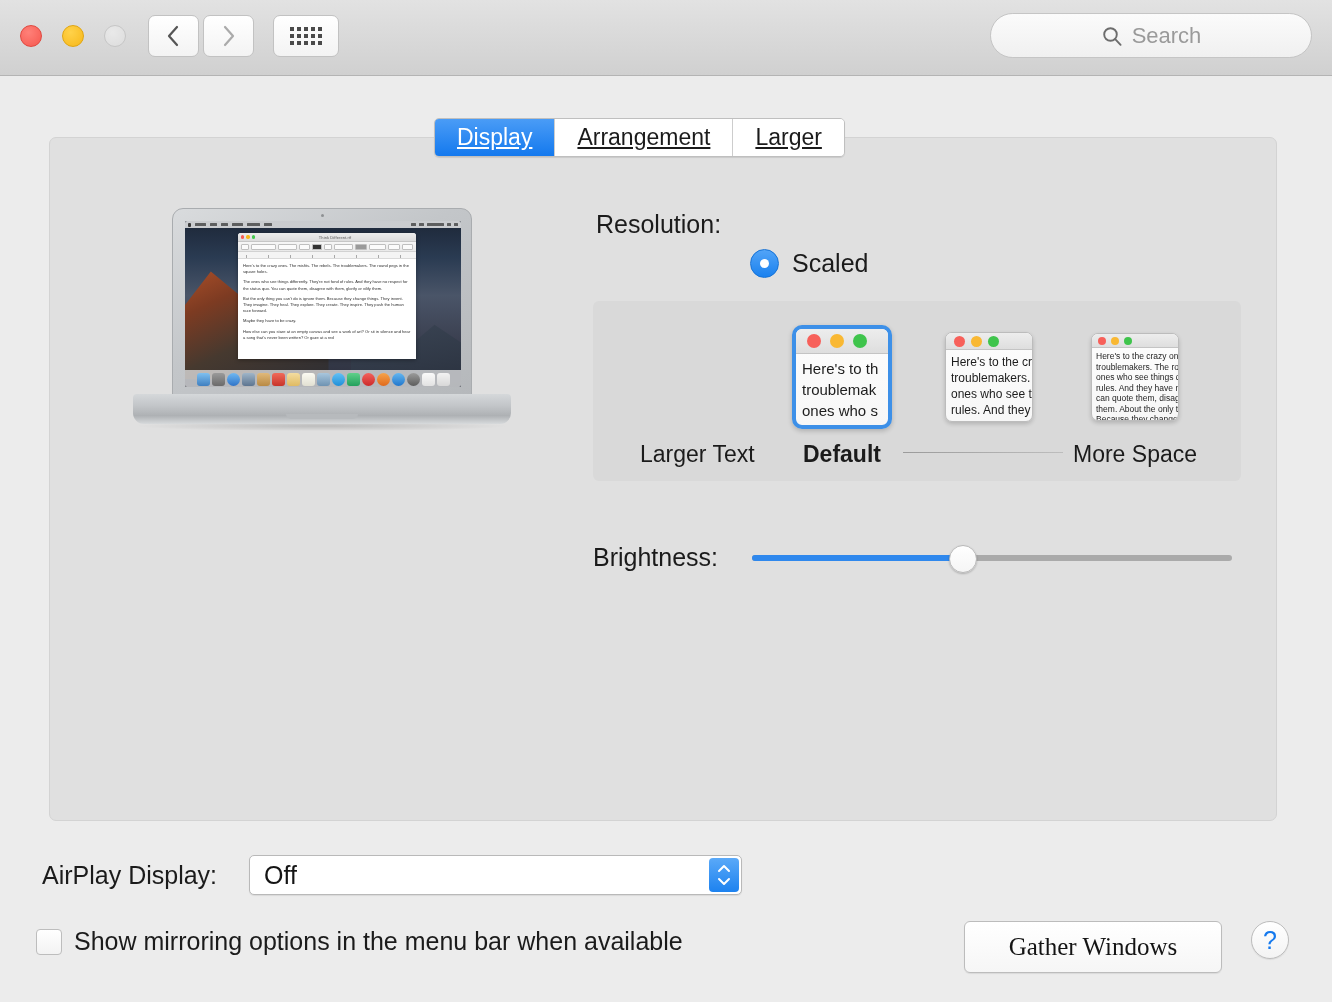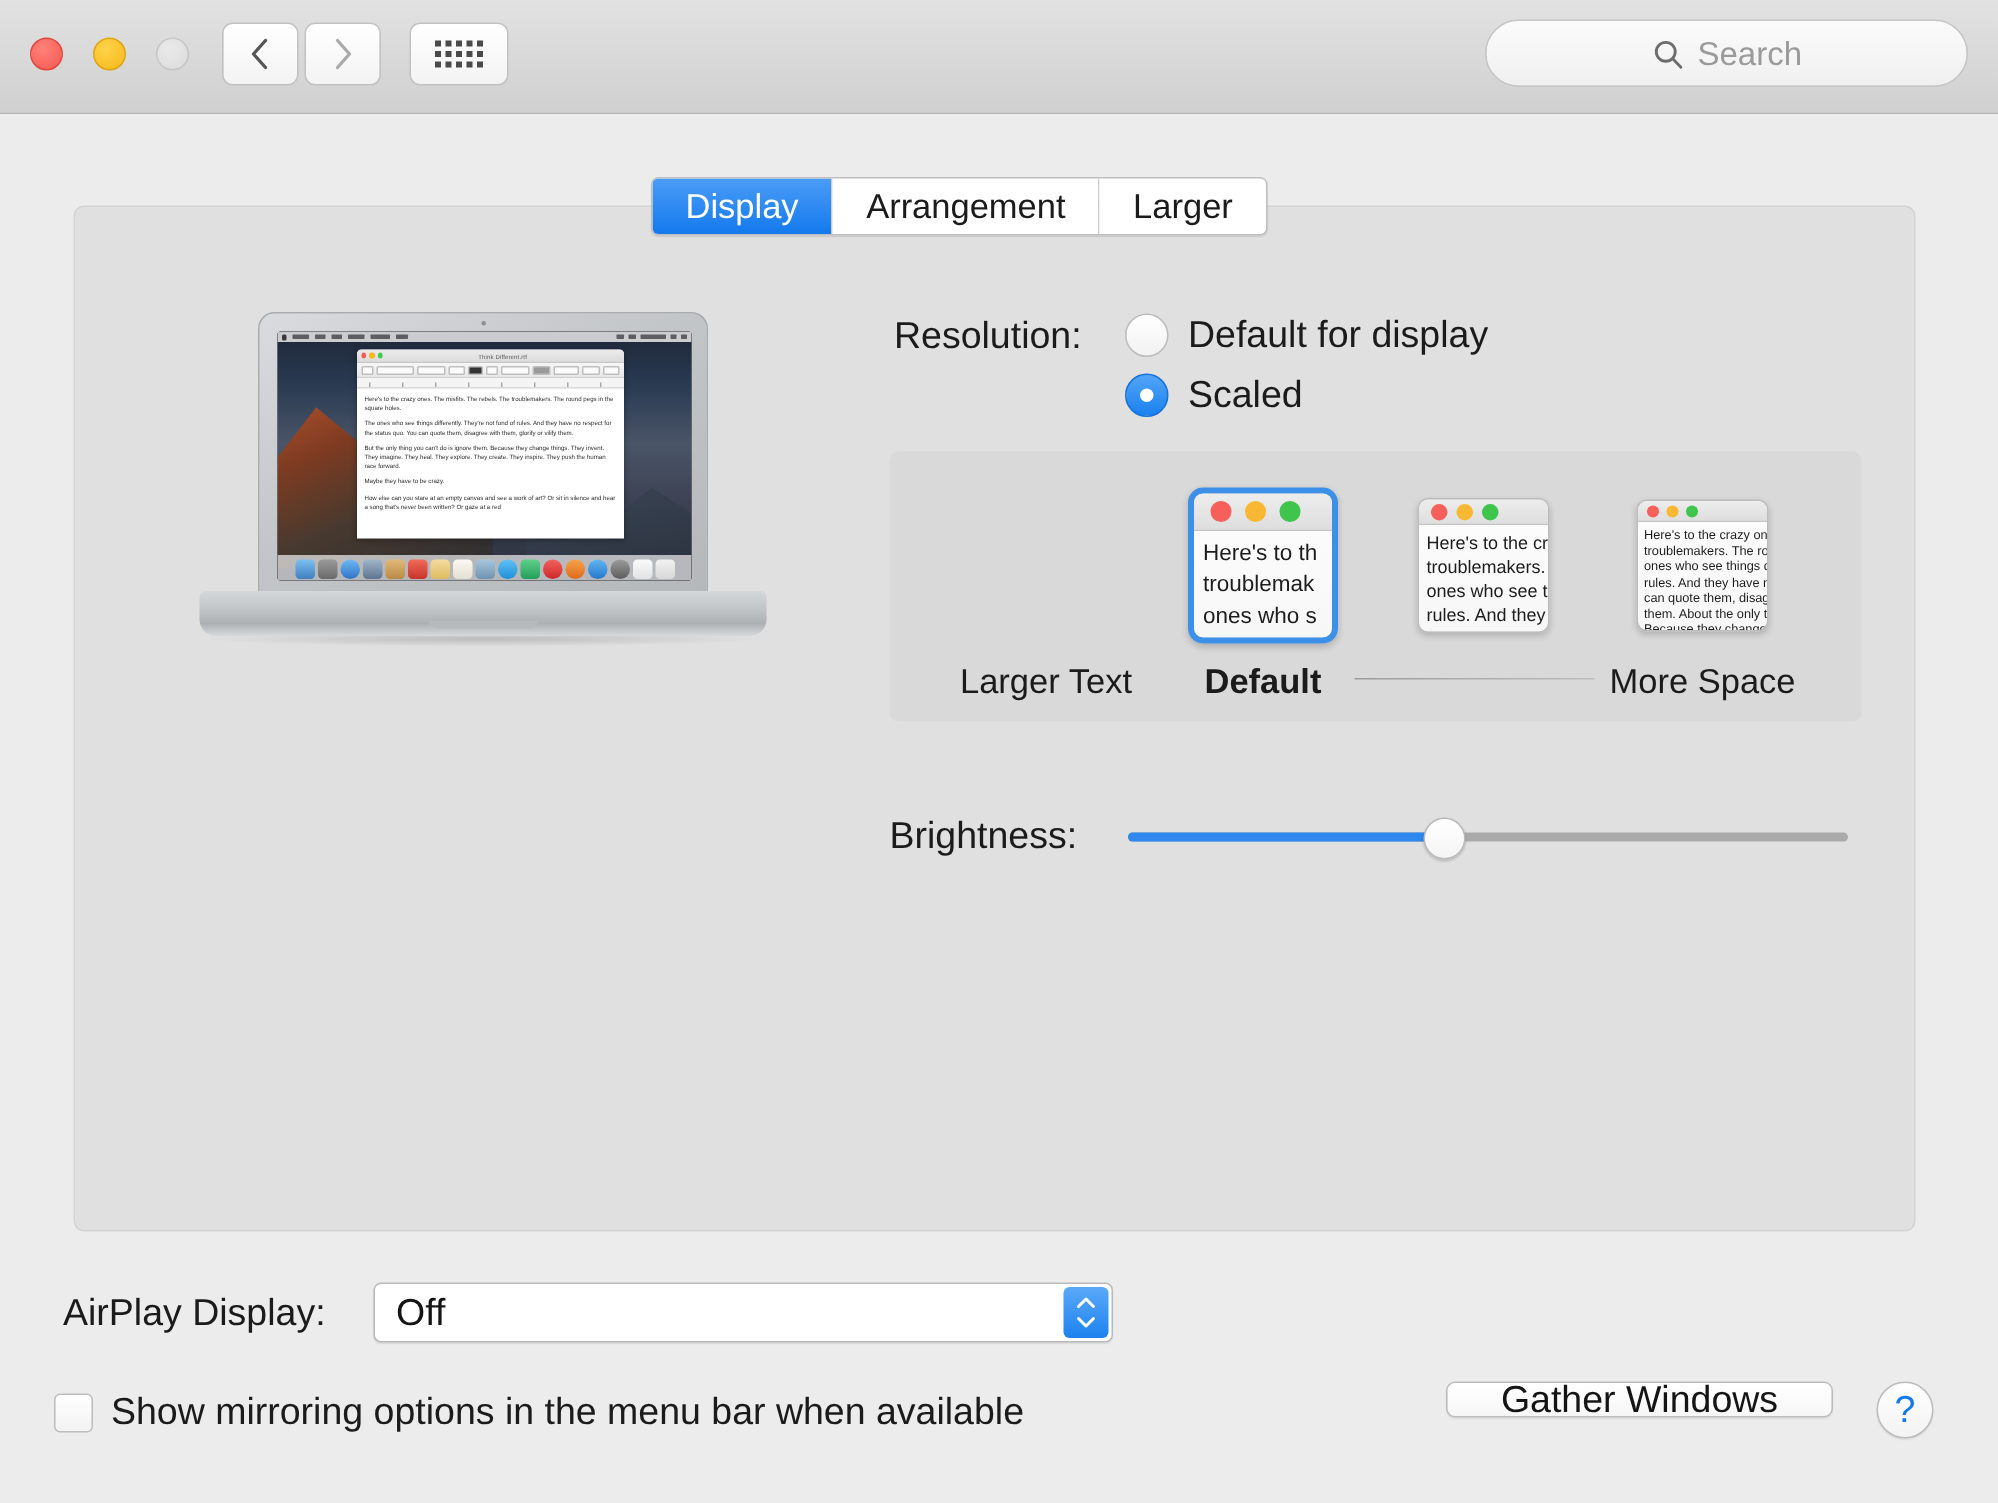--- a/index.html
+++ b/index.html
@@ -63,21 +63,21 @@
   
   .tabs {
     position: absolute; left: 434px; top: 118px;
     display: flex; height: 39px; border-radius: 5px; overflow: hidden;
     border: 1px solid #bfbfbf;
     box-shadow: 0 1px 1px rgba(0,0,0,.10);
   }
   .tab {
     display: flex; align-items: center; justify-content: center;
     font-size: 23px; color: #1b1b1b; background: #ffffff;
-    padding: 0 22px; border-right: 1px solid #cdcdcd;
+    padding: 0 22px; border-right: 1px solid #cdcdcd; text-decoration: underline;
   }
   .tab:last-child { border-right: none; }
   .tab.active { background: linear-gradient(to bottom,#4a9cf6,#1479ee); color: #fff; }
 
   
   .macbook { position: absolute; left: 133px; top: 208px; width: 378px; height: 228px; }
   .mb-lid {
     position: absolute; left: 39px; top: 0; width: 300px; height: 190px;
     background: linear-gradient(150deg,#d9dbdd 0%,#c3c6c9 45%,#b5b8bb 100%);
     border-radius: 11px 11px 3px 3px;
@@ -396,24 +396,20 @@
         </div>
       </div>
     </div>
     <div class="mb-base">
       <div class="mb-notch"></div>
     </div>
   </div>
 
   <div class="lbl-res">Resolution:</div>
 
-  <div class="radio-row" style="left:750px; top:209px;">
-    <span class="radio"></span>
-    <span class="radio-lbl">Default for display</span>
-  </div>
 
   <div class="radio-row" style="left:750px; top:249px;">
     <span class="radio on"></span>
     <span class="radio-lbl">Scaled</span>
   </div>
 
   <div class="scaled-box">
     <div class="thumbs">
 
 
@@ -487,16 +483,16 @@
         <polyline points="2,2 7,7 12,2" fill="none" stroke="#fff" stroke-width="2" stroke-linecap="round" stroke-linejoin="round"></polyline>
       </svg>
     </span>
   </div>
 
   <div class="checkrow" style="left:36px; top:927px;">
     <span class="cbox"></span>
     <span class="cbox-lbl">Show mirroring options in the menu bar when available</span>
   </div>
 
-  <div class="btn" style="left:964px; top:921px; width:258px; height:24px;">Gather Windows</div>
+  <div class="btn" style="left:964px; top:921px; width:258px; height:52px;font-family:Liberation Serif, serif;">Gather Windows</div>
   <div class="helpbtn">?</div>
 
 </div>
 
 </body></html>

